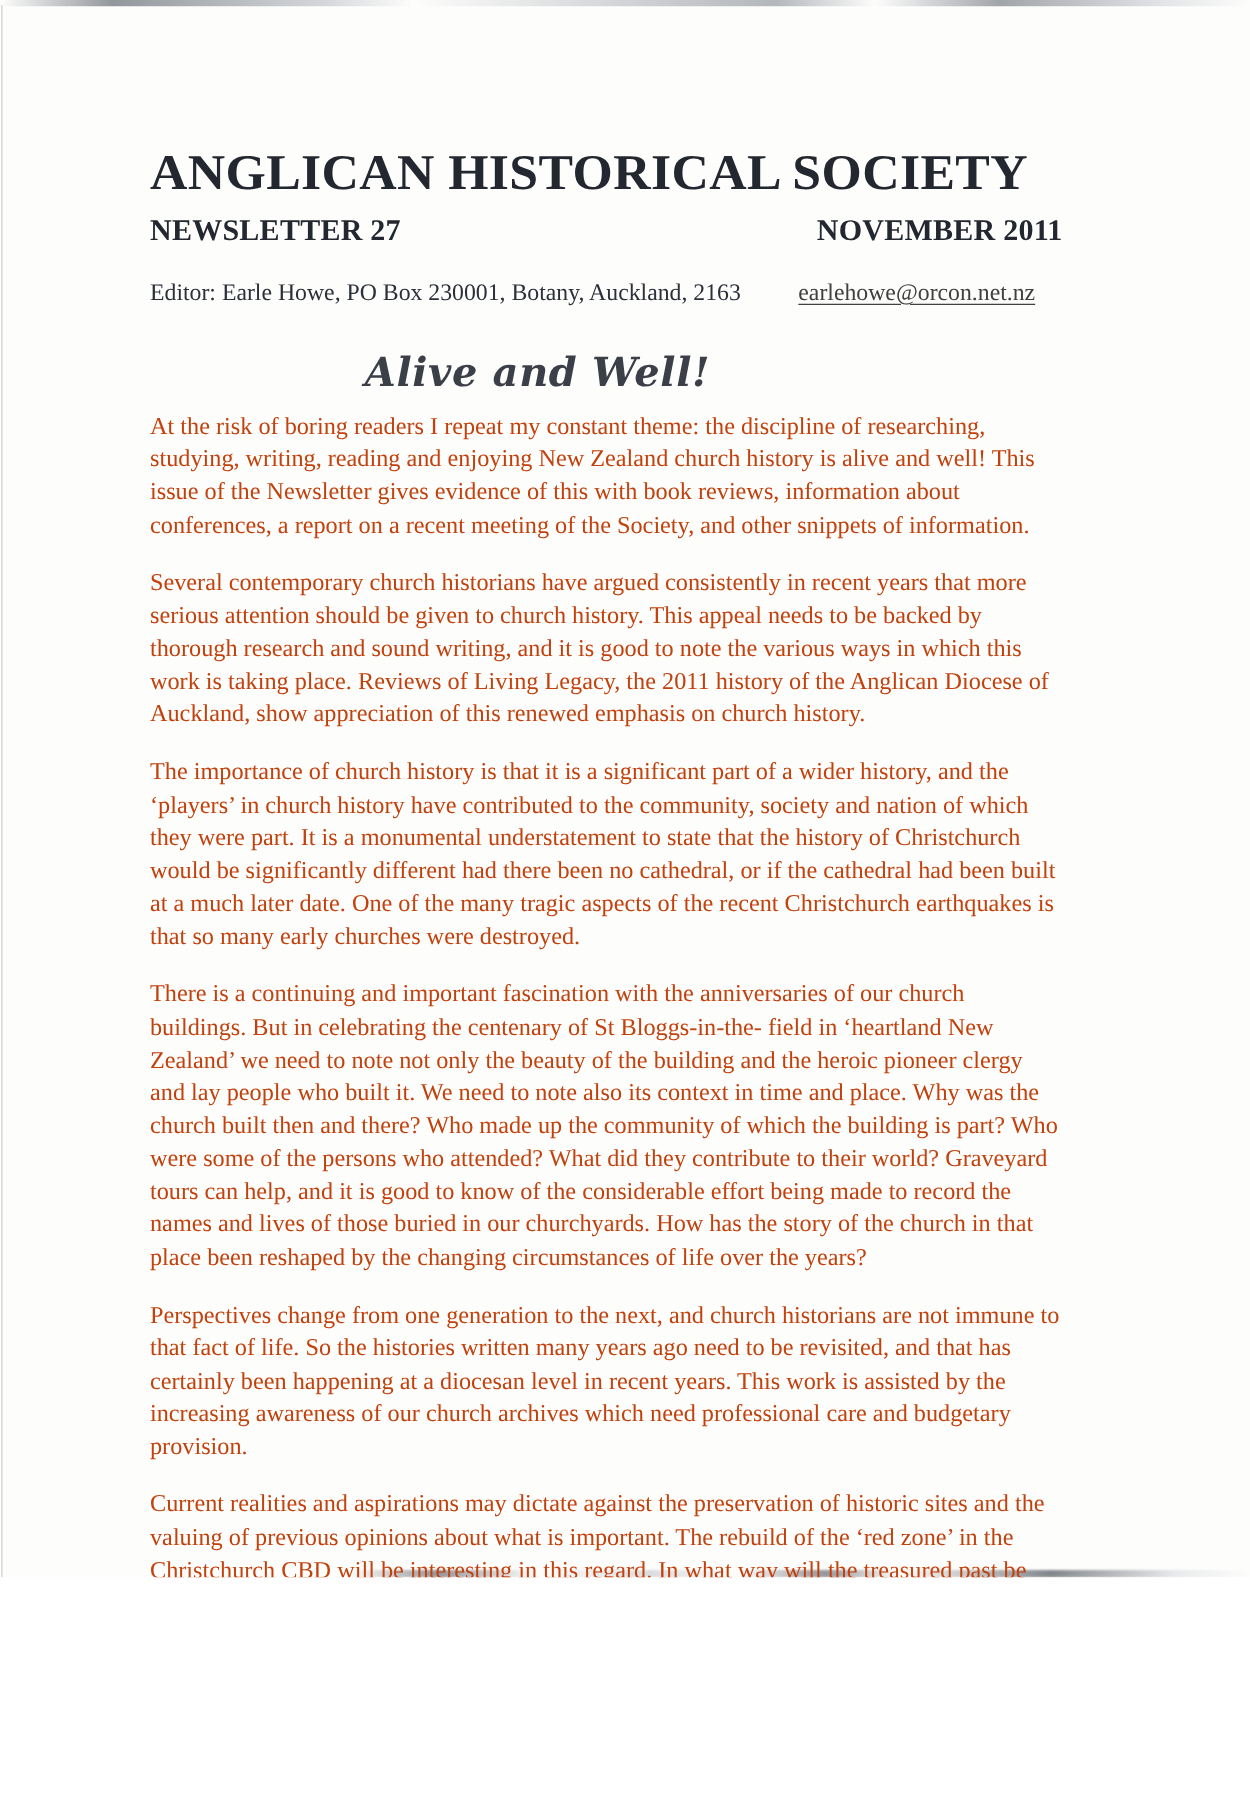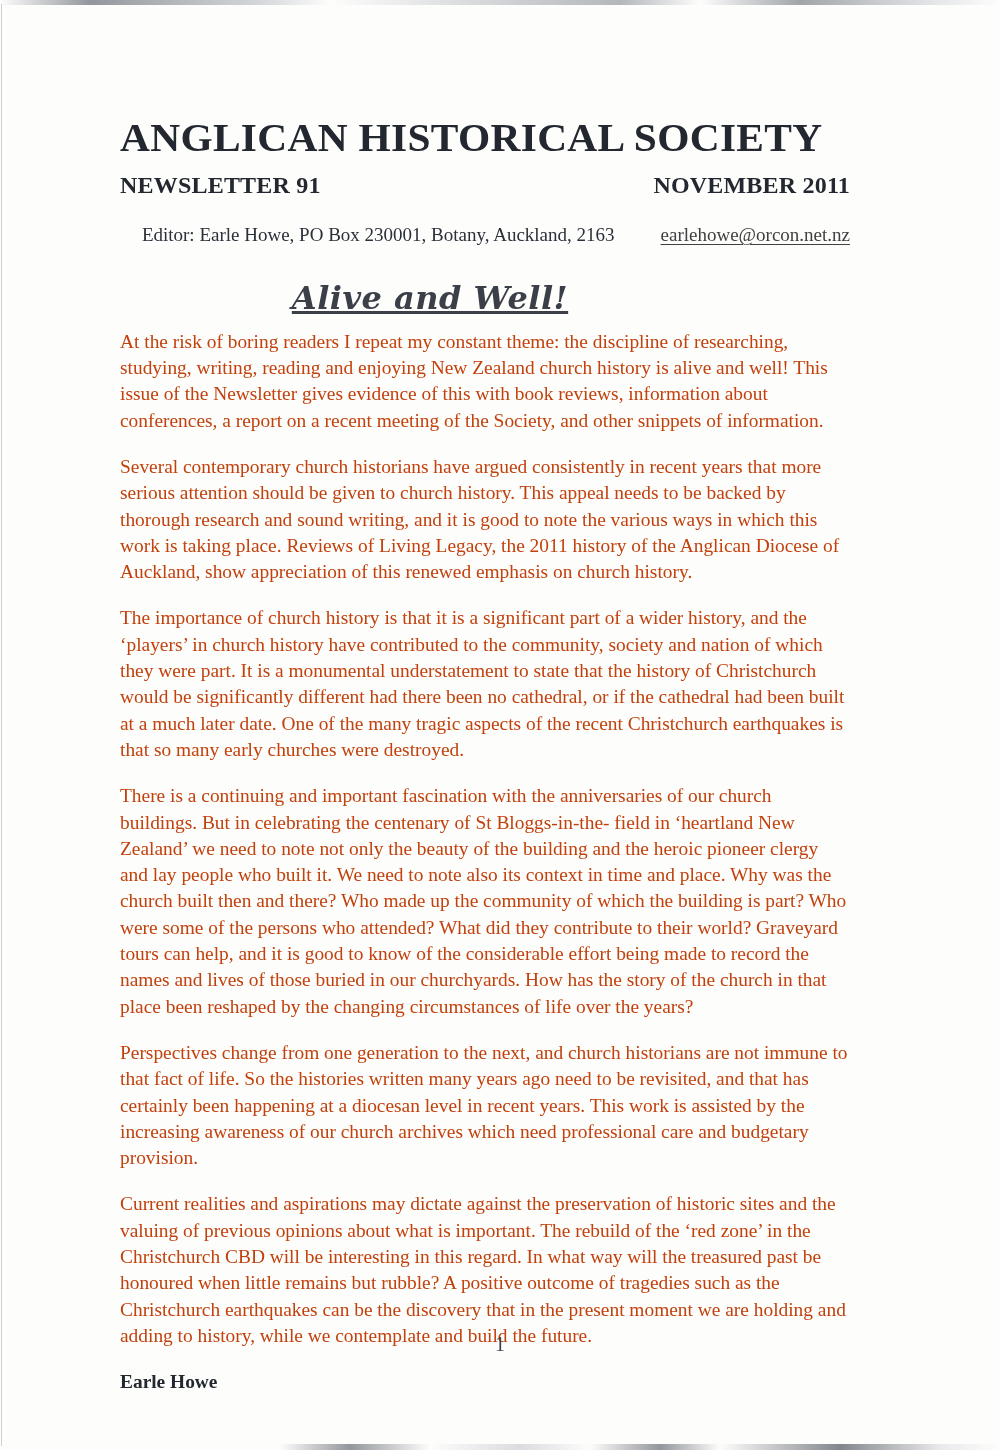--- a/index.html
+++ b/index.html
@@ -5,21 +5,21 @@
 <style>
   html, body {
     margin: 0;
     padding: 0;
     background: #ffffff;
   }
 
   .page {
     position: relative;
     width: 1000px;
-    height: 1450px;
+    height: 1262px;
     margin: 0;
     background: #fdfdfc;
     overflow: hidden;
     font-family: "Liberation Serif", "DejaVu Serif", serif;
     color: #2b3039;
     box-sizing: border-box;
   }
 
   
   .scan-edge-top {
@@ -97,42 +97,40 @@
     color: #23272f;
   }
 
   .editor-line {
     margin-top: 25px;
     font-size: 19px;
     line-height: 1.2;
     display: flex;
     align-items: baseline;
     color: #2b3039;
-    justify-content: flex-end;
   }
   .editor-text { white-space: nowrap; }
   .editor-email {
     margin-left: 46px;
     text-decoration: underline;
     text-underline-offset: 3px;
     color: #404040;
     white-space: nowrap;
   }
 
   .article-title {
     text-align: center;
     font-family: "DejaVu Serif", "Liberation Serif", serif;
     font-style: italic;
     font-weight: bold;
     font-size: 32px;
     letter-spacing: 0.5px;
     margin: 32px 0 0 0;
     padding-right: 110px;
     color: #3a3f48;
-    text-decoration: underline;
   }
 
   .body-copy {
     margin-top: 12px;
   }
 
   .body-copy p {
     font-size: 19.4px;
     line-height: 26.3px;
     margin: 0 0 20px 0;
@@ -169,21 +167,21 @@
 
   <div class="scan-edge-top"></div>
   <div class="scan-edge-left"></div>
   <div class="scan-edge-bottom"></div>
 
   <div class="content">
 
     <h1 class="masthead-title">ANGLICAN HISTORICAL SOCIETY</h1>
 
     <div class="masthead-sub">
-      <span>NEWSLETTER 91</span>
+      <span>NEWSLETTER 27</span>
       <span>NOVEMBER 2011</span>
     </div>
 
     <div class="editor-line">
       <span class="editor-text">Editor: Earle Howe, PO Box 230001, Botany, Auckland, 2163</span>
       <span class="editor-email">earlehowe@orcon.net.nz</span>
     </div>
 
     <h2 class="article-title">Alive and Well!</h2>
 

